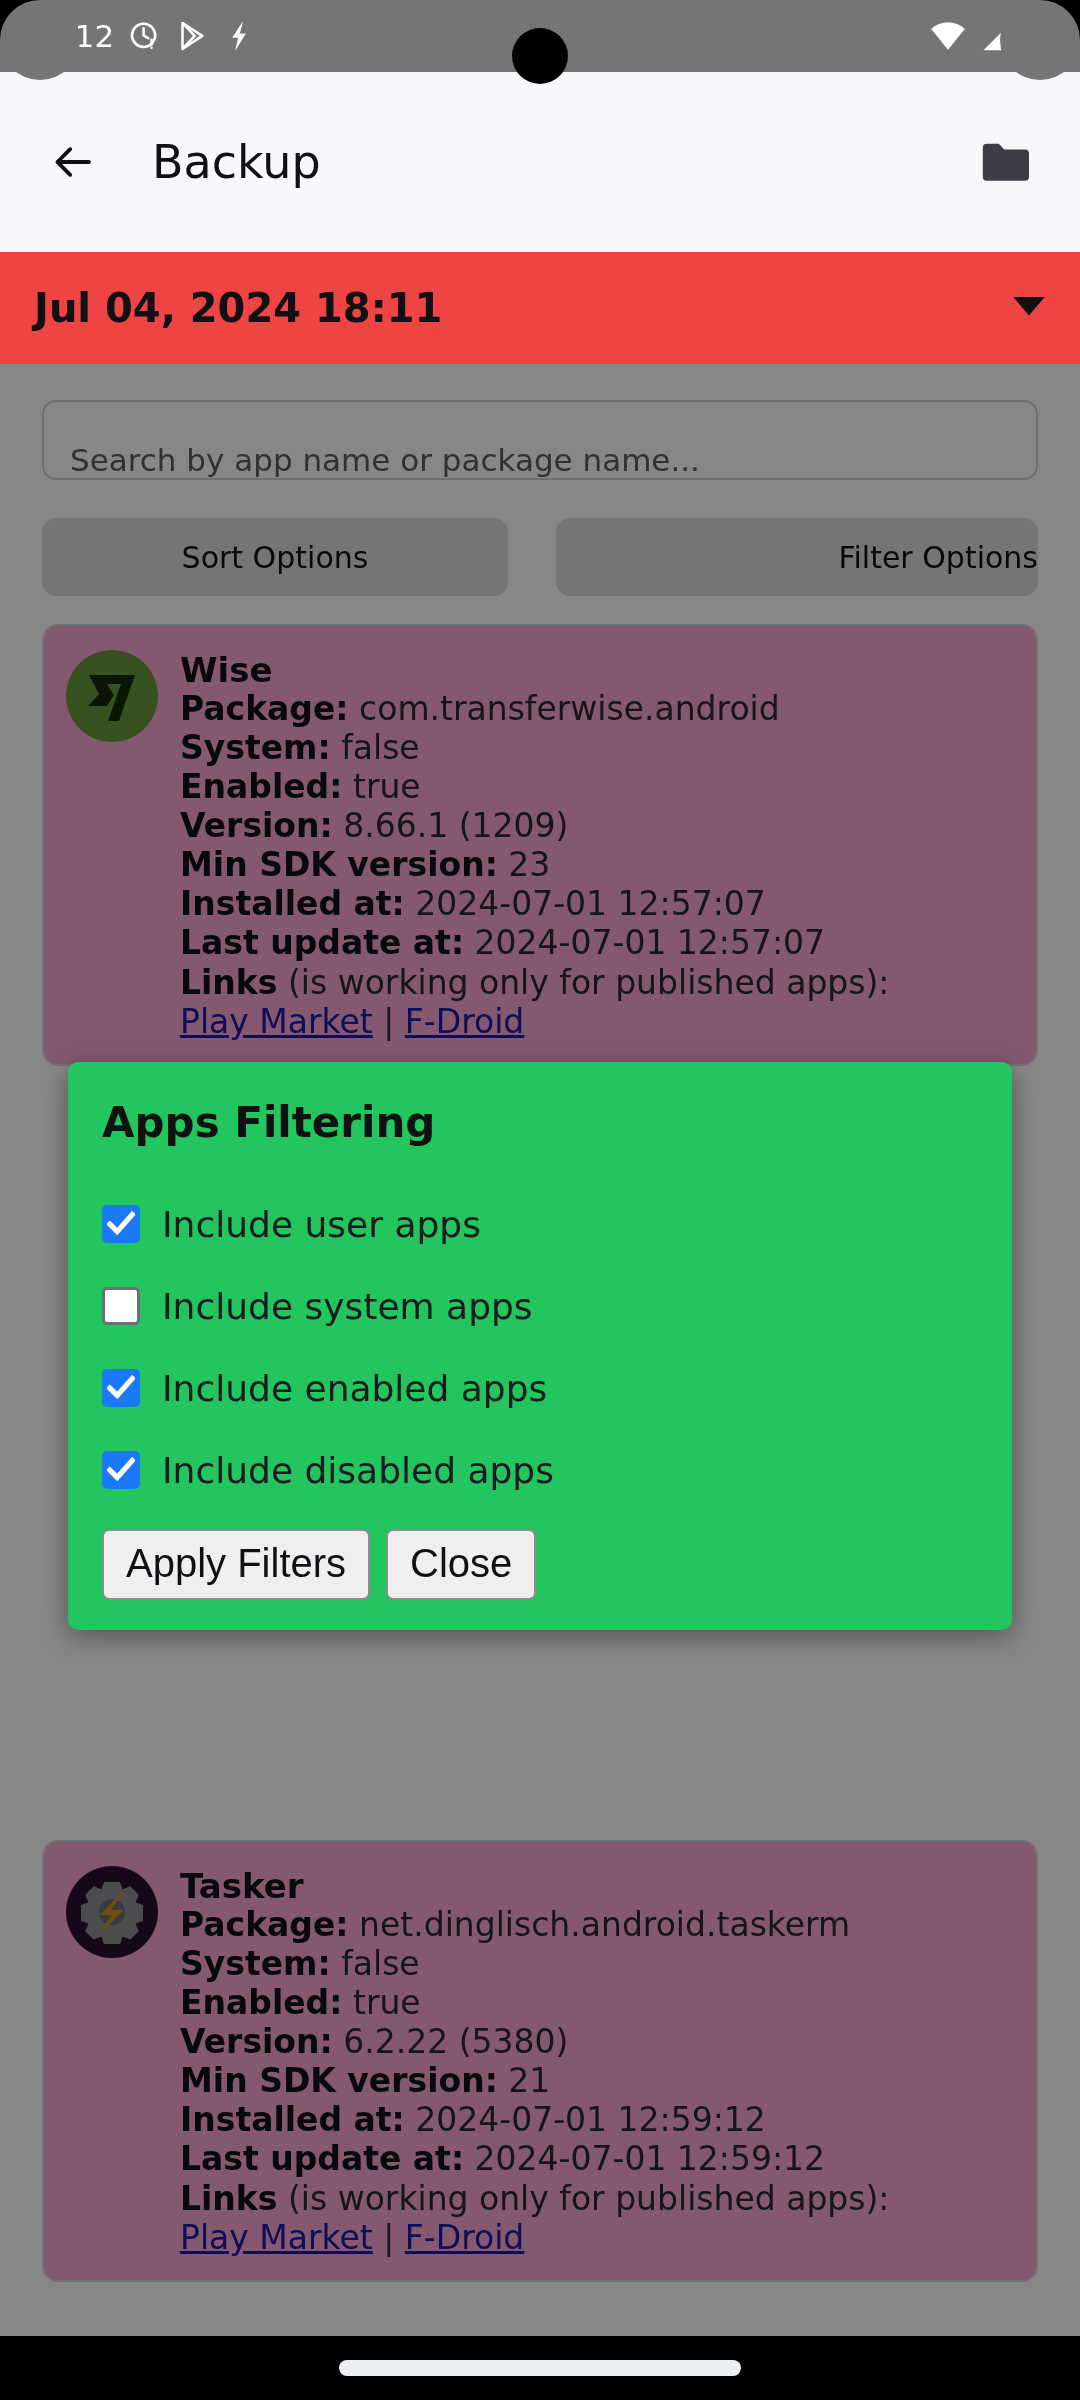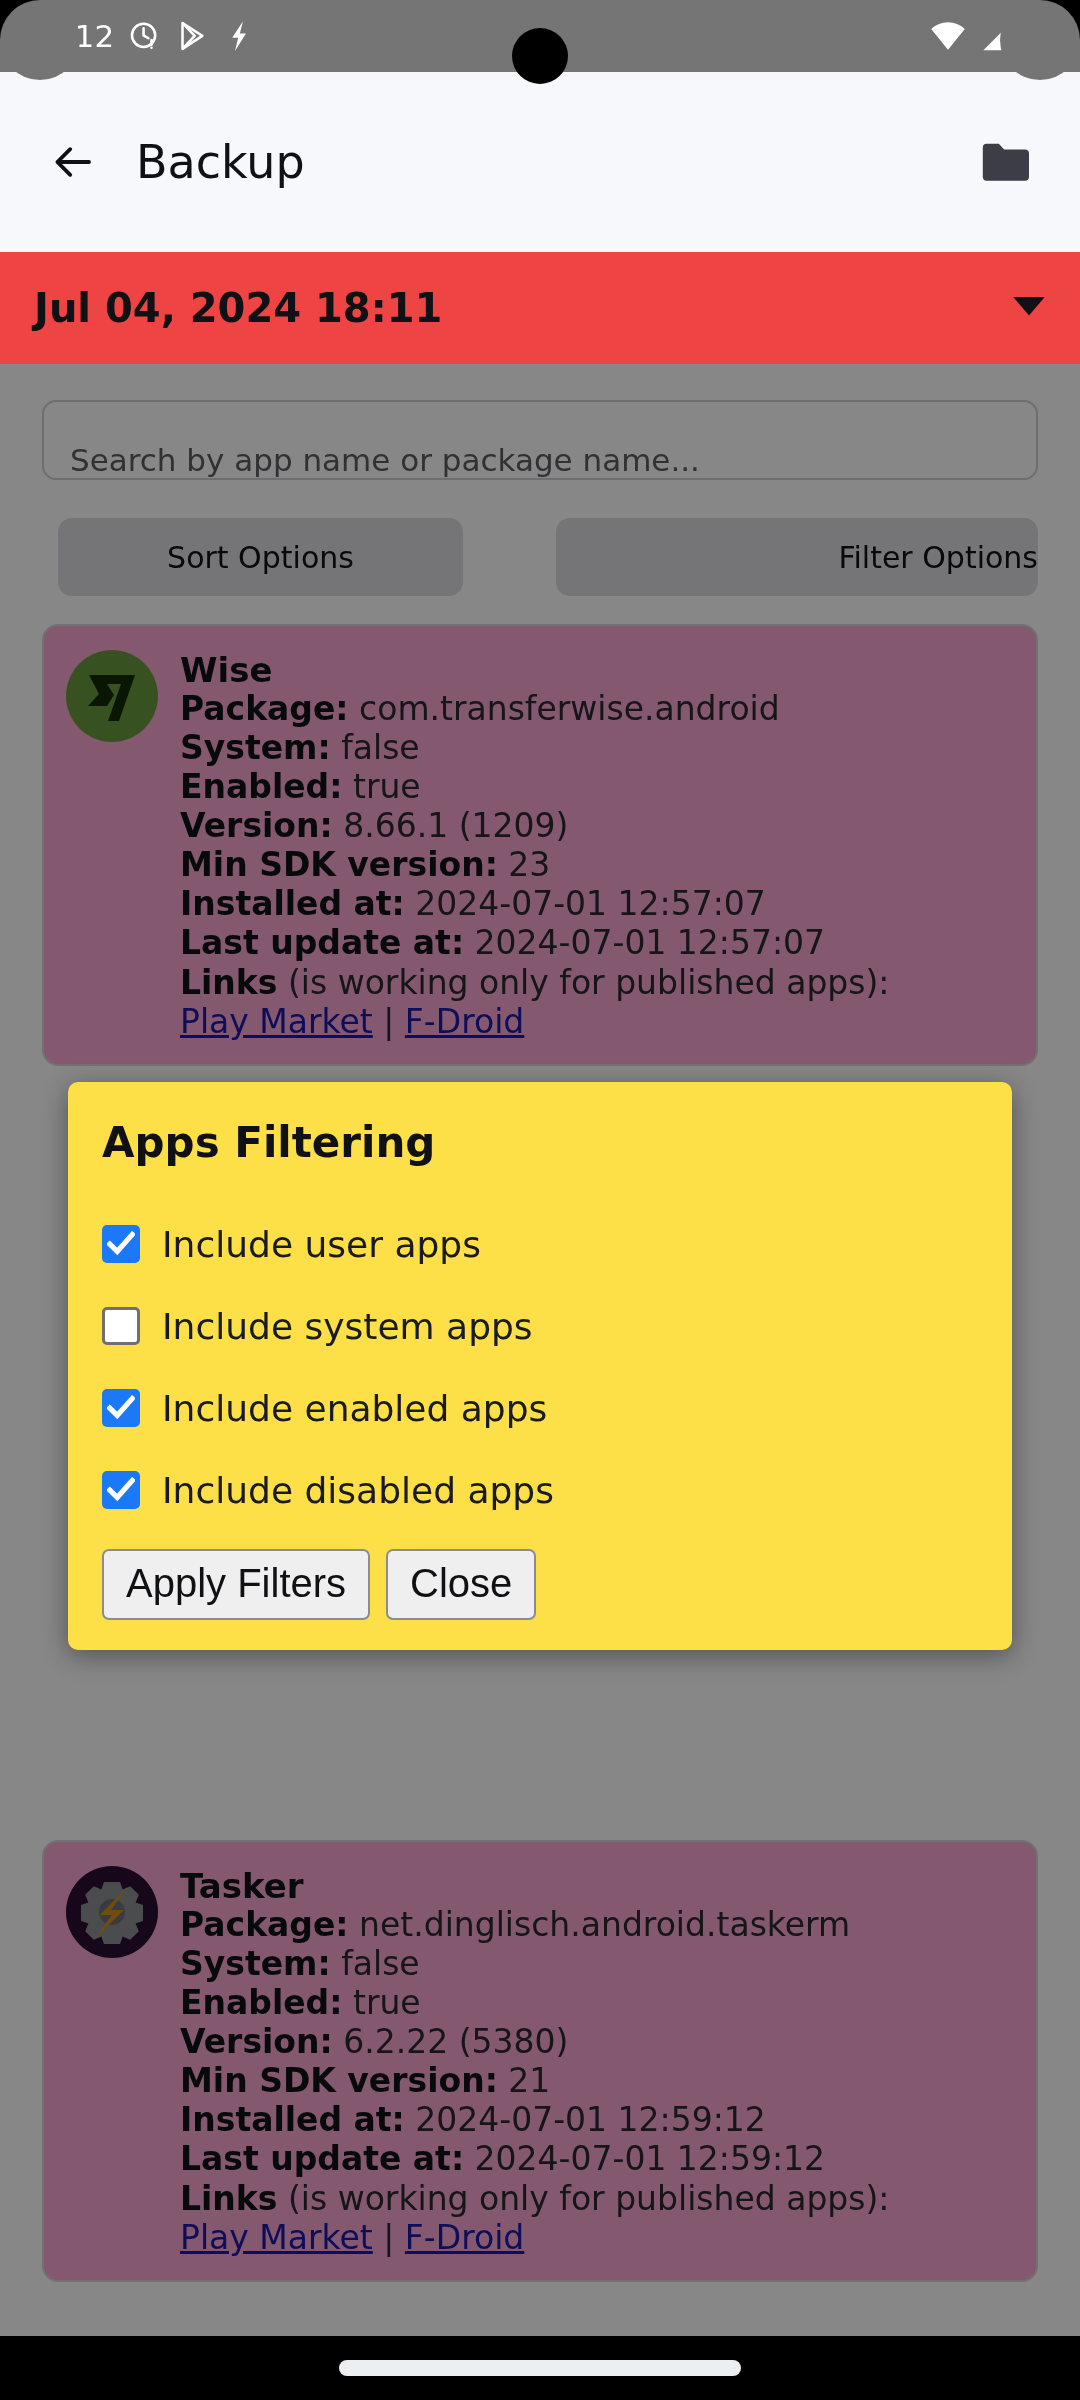--- a/index.html
+++ b/index.html
@@ -64,21 +64,21 @@
     padding:0 38px;
     z-index:10;
   }
   #back-button {
     width:70px; height:70px;
     display:flex; align-items:center; justify-content:center;
     flex:0 0 auto;
   }
   #page-title {
     font-size:46px; color:#101114;
-    margin-left:28px;
+    margin-left:44px;
     font-family:"DejaVu Sans", sans-serif;
   }
   #folder-button {
     margin-left:auto;
     width:72px; height:72px;
     display:flex; align-items:center; justify-content:center;
   }
 
   
   #date-row {
@@ -113,21 +113,21 @@
   #search-placeholder { font-size:31px; color:#5d5d62; }
 
   .opt-btn {
     position:absolute; top:154px;
     height:78px;
     border:none; border-radius:14px;
     background:#dedee3;
     display:flex; align-items:center; justify-content:center;
     font-size:30px; color:#101114;
   }
-  #sort-options-button { left:42px; width:405px;margin-left:16px; }
+  #sort-options-button { left:42px; width:466px; }
   #filter-options-button { left:556px; width:482px;justify-content:flex-end; }
 
   
   .app-card {
     position:absolute; left:42px;
     width:996px;
     border:2px solid #d7d7dc; border-radius:16px;
     background:#f9a8d4;
     padding:24px 22px 22px 22px;
     display:flex;
@@ -162,26 +162,25 @@
     width:1080px; height:1972px;
     background:rgba(0,0,0,0.47);
     z-index:30;
   }
 
   
   #dialog {
     position:absolute;
     left:68px; top:1062px;
     width:944px;
-    background:#fde047;
+    background:#22c55e;
     border-radius:10px;
     z-index:40;
     box-shadow:0 6px 26px rgba(0,0,0,0.38);
     padding:36px 34px 30px 34px;
-    margin-top:20px;
   }
   #dialog-title {
     font-size:42px; font-weight:bold; color:#101114;
     font-family:"DejaVu Sans", sans-serif;
     margin-bottom:36px;
   }
   .check-row {
     display:flex; align-items:center;
     height:82px;
   }

